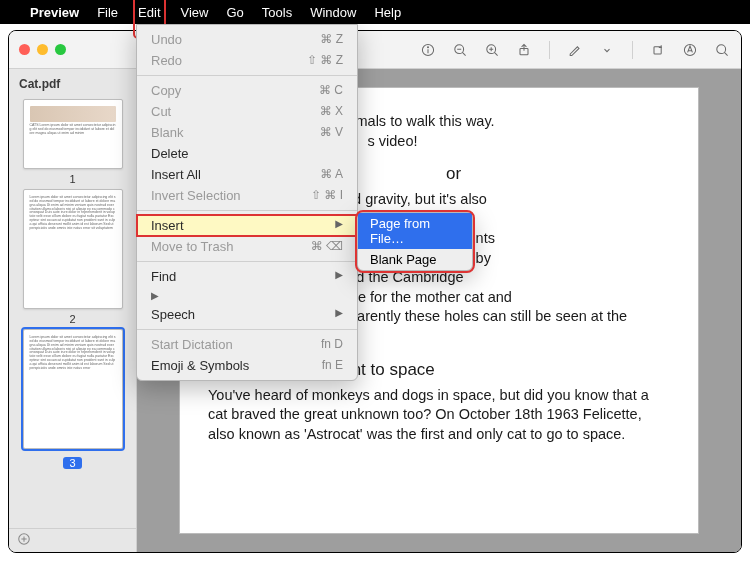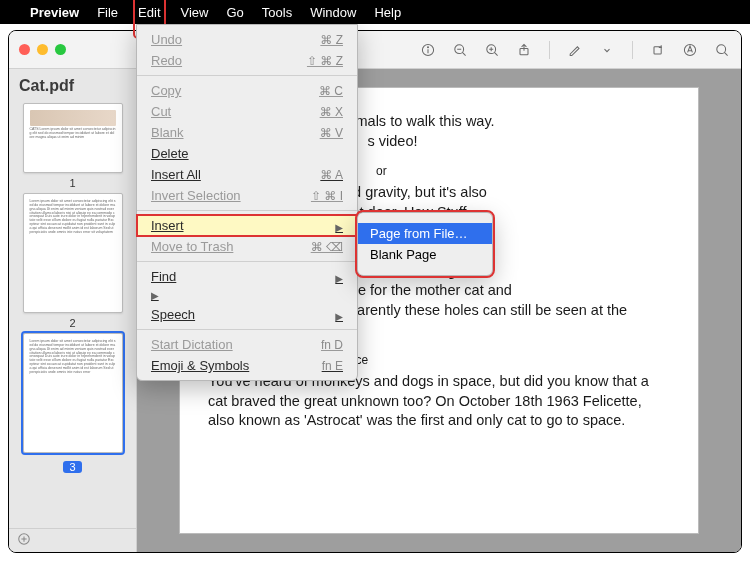--- a/index.html
+++ b/index.html
@@ -21,49 +21,49 @@
 .dot.yel { background: #febc2e; }
 .dot.grn { background: #28c840; }
 .tb-spacer { flex: 1; }
 .tb-icons { display: flex; align-items: center; gap: 14px; color: #6a6a6a; }
 .tb-icons .ic { width: 18px; height: 18px; display: flex; align-items: center; justify-content: center; }
 .tb-icons .sep { width: 1px; height: 18px; background: #d0d0d0; margin: 0 2px; }
 
 
 .body { flex: 1; display: flex; min-height: 0; }
 .sidebar { width: 128px; background: #e7e7e7; border-right: 1px solid #cfcfcf; display: flex; flex-direction: column; }
-.sidebar-title { font-size: 16px; font-weight: 600; color: #3a3a3a; padding: 8px 10px 4px; }
+.sidebar-title { font-size: 12px; font-weight: 600; color: #3a3a3a; padding: 8px 10px 4px; }
 .thumbs { flex: 1; overflow: hidden; display: flex; flex-direction: column; align-items: center; gap: 4px; padding: 4px 10px; }
 .thumb { width: 100px; background: #fff; border: 1px solid #bdbdbd; border-radius: 2px; box-shadow: 0 1px 2px rgba(0,0,0,.1); padding: 6px; font-size: 4px; line-height: 1.2; color: #555; overflow: hidden; }
 .thumb.t1 { height: 70px; }
 .thumb .imgstrip { height: 16px; background: linear-gradient(90deg,#d9c6b3,#e8d8c9); border-radius: 1px; margin-bottom: 2px; }
 .thumb.t2 { height: 120px; }
 .thumb.t3 { height: 120px; }
 .thumb.selected { outline: 2px solid #2f6fed; }
 .pagelabel { font-size: 11px; color: #333; text-align: center; }
 .pagelabel.sel { background: #2f6fed; color: #fff; border-radius: 3px; padding: 0 6px; display: inline-block; }
 .sidebar-footer { height: 24px; border-top: 1px solid #cfcfcf; display: flex; align-items: center; padding-left: 8px; color: #888; }
 
 
 .content { flex: 1; background: #9e9e9e; display: flex; justify-content: center; padding: 18px 12px; overflow: hidden; }
 .page { width: 100%; max-width: 520px; background: #fff; border: 1px solid #bbb; padding: 24px 28px 24px 28px; font-size: 14.5px; line-height: 1.35; color: #1a1a1a; }
 .page p { margin-bottom: 12px; }
-.page .hdr { font-size: 12px; margin-top: 8px; margin-bottom: 4px; }
+.page .hdr { font-size: 17px; margin-top: 8px; margin-bottom: 4px; }
 
 
 .menu { position: absolute; left: 136px; top: 24px; width: 222px; background: #eeeeee; border: 1px solid #b8b8b8; border-radius: 0 0 6px 6px; box-shadow: 0 8px 24px rgba(0,0,0,.25); z-index: 20; padding: 4px 0; font-size: 13px; color: #2a2a2a; }
-.menu .mi { display: flex; align-items: flex-end; justify-content: space-between; padding: 3px 14px; cursor: default; text-decoration: underline; }
+.menu .mi { display: flex; align-items: flex-start; justify-content: space-between; padding: 3px 14px; cursor: default; }
 .menu .mi.disabled { color: #9a9a9a; }
 .menu hr { border: none; border-top: 1px solid #cfcfcf; margin: 4px 0; }
 .menu .sc { color: #8a8a8a; font-size: 12px; }
 .menu .arrow { font-size: 10px; color: #666; }
 .menu .mi.insert { background: #fef9c3; outline: 2px solid #d33; outline-offset: -1px; }
 
 
-.submenu { position: absolute; left: 357px; top: 212px; width: 136px; background: #eeeeee; border: 1px solid #b8b8b8; border-radius: 6px; box-shadow: 0 8px 24px rgba(0,0,0,.25); z-index: 21; padding: 10px 0; font-size: 13px; outline: 2px solid #d33; }
+.submenu { position: absolute; left: 357px; top: 212px; width: 116px; background: #eeeeee; border: 1px solid #b8b8b8; border-radius: 6px; box-shadow: 0 8px 24px rgba(0,0,0,.25); z-index: 21; padding: 0 0; font-size: 13px; outline: 2px solid #d33; }
 .submenu .mi { padding: 3px 12px; }
 .submenu .mi.hl { background: #2f6fed; color: #fff; }
 
 .tiny { font-size: 3.5px; line-height: 1.1; color: #666; word-break: break-all; }
 </style>
 </head>
 <body>
 
 <div class="menubar">
   <span class="apple"></span>

